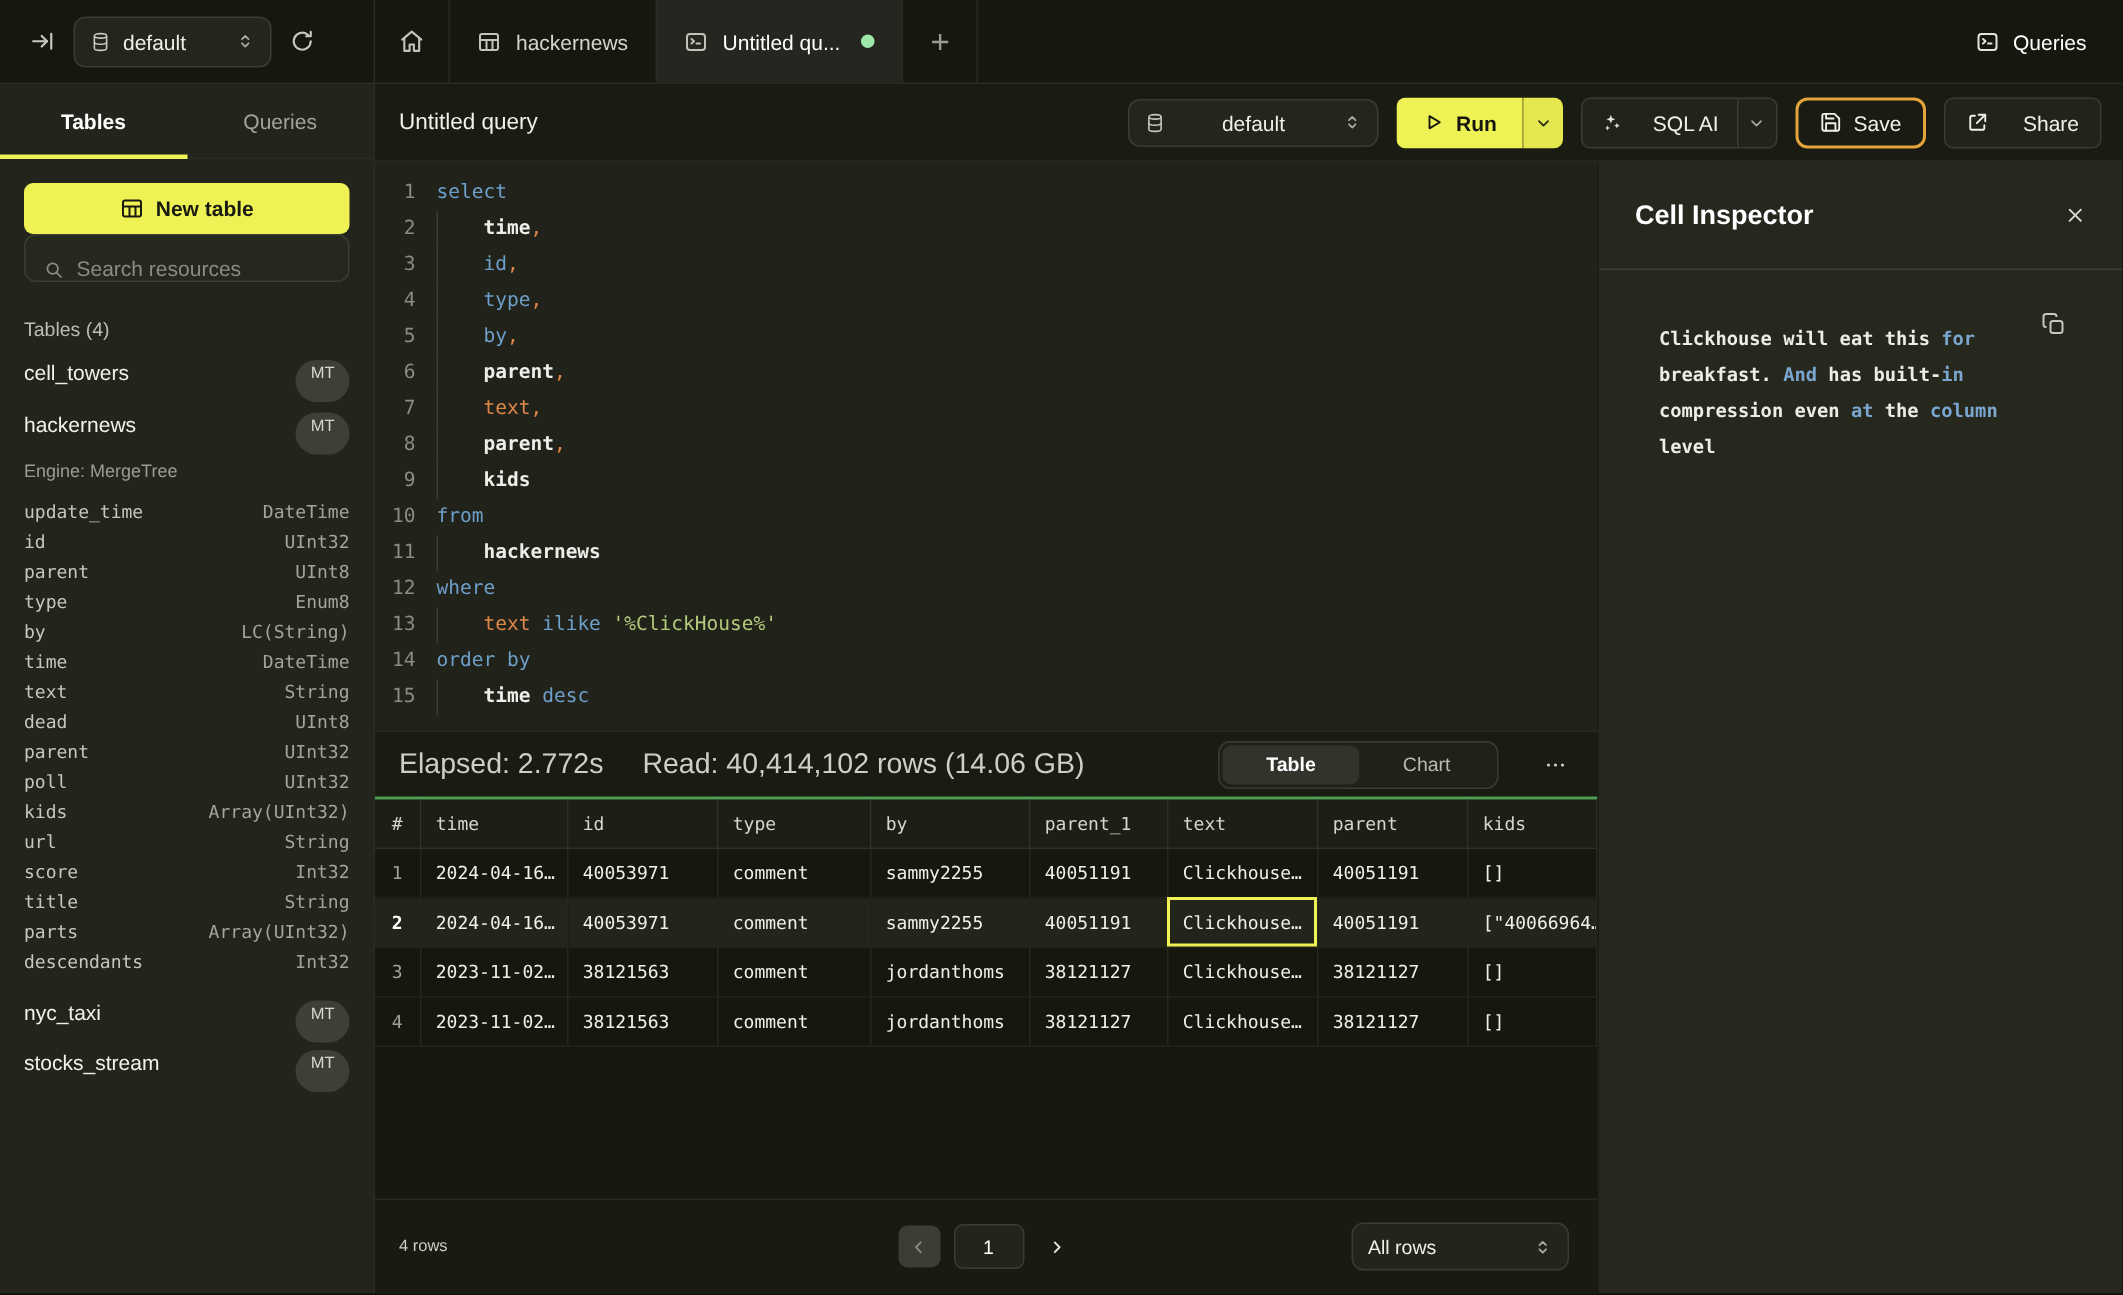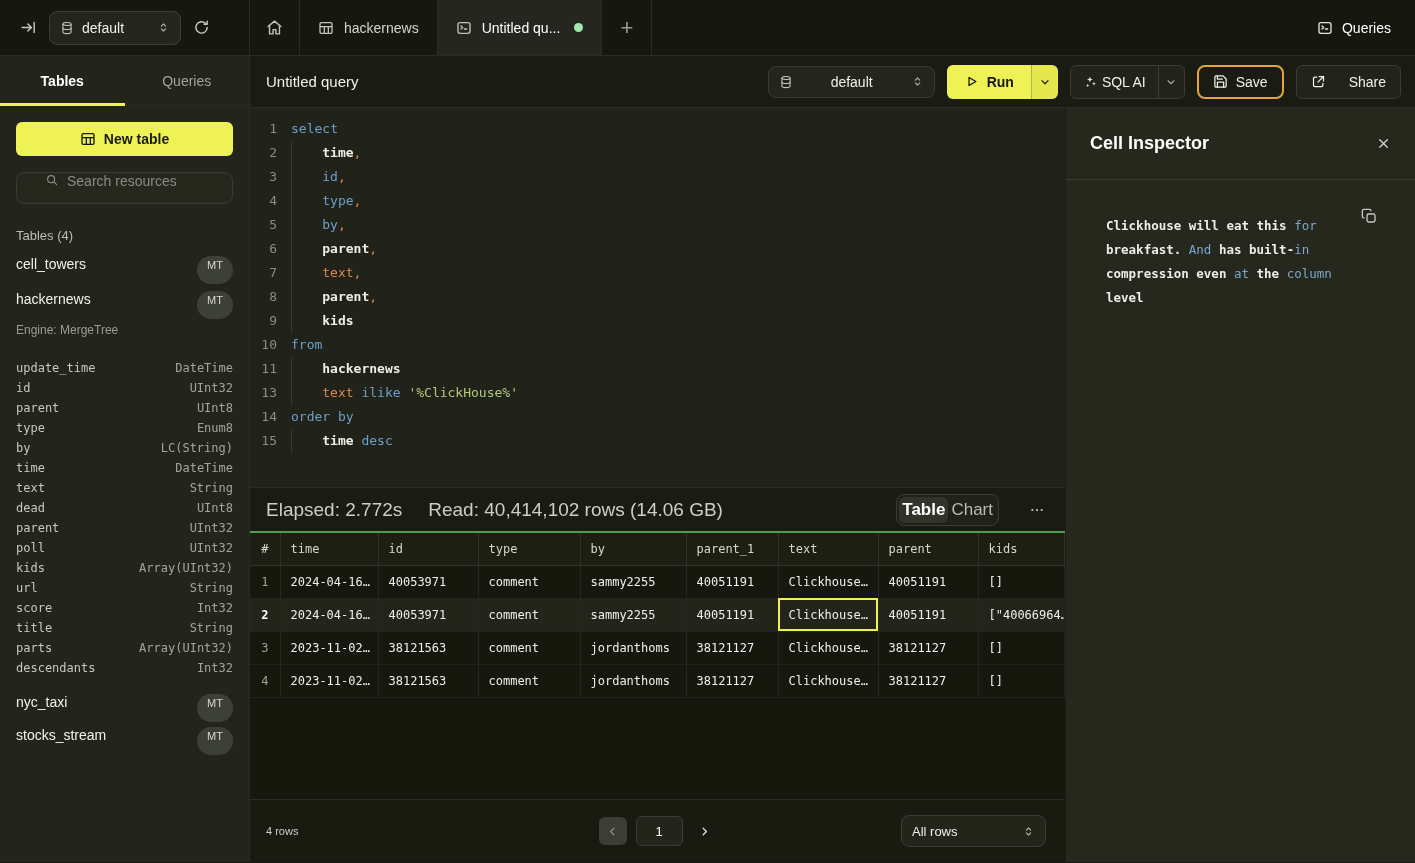--- a/index.html
+++ b/index.html
@@ -53,44 +53,44 @@
   .sidebar{width:250px;flex:none;background:var(--bg-sidebar);border-right:1px solid var(--border);display:flex;flex-direction:column}
   .main{flex:1;display:flex;flex-direction:column;min-width:0}
 
   
   .sidebar-tabs{height:50px;flex:none;display:flex;border-bottom:1px solid var(--border)}
   .s-tab{flex:1;display:flex;align-items:center;justify-content:center;font-size:14px;color:#a2a49a;cursor:pointer;position:relative}
   .s-tab.active{color:#fff;font-weight:600}
   .s-tab.active::after{content:"";position:absolute;left:0;right:0;bottom:-1px;height:3px;background:var(--accent)}
   .sidebar-body{flex:1;padding:16px;overflow:hidden}
   .new-table-btn{width:100%;height:34px;background:var(--accent);border:none;border-radius:6px;display:flex;align-items:center;justify-content:center;gap:8px;font-size:14px;font-weight:600;color:#191b10;cursor:pointer;font-family:"Liberation Sans",sans-serif}
-  .search-box{margin-top:16px;height:32px;border:1px solid var(--border-strong);border-radius:8px;background:var(--bg-input);display:flex;align-items:flex-start;gap:8px;padding:0 28px;color:var(--txt-faint)}
+  .search-box{height:32px;border:1px solid var(--border-strong);border-radius:8px;background:var(--bg-input);display:flex;align-items:flex-end;gap:8px;padding:0 12px;color:var(--txt-faint)}
   .search-box input{flex:1;background:none;border:none;outline:none;color:var(--txt);font-size:14px;font-family:"Liberation Sans",sans-serif}
   .search-box input::placeholder{color:var(--txt-faint)}
   .section-label{margin-top:24px;font-size:13px;color:#bcbeb4}
   .tbl-item{margin-top:9px;height:28px;display:flex;justify-content:space-between;cursor:pointer}
   .tbl-item .nm{font-size:14px;color:#f1f2ec}
   .chip{background:var(--bg-chip);color:#d6d8ce;font-size:11px;padding:3px 10px;border-radius:999px}
   .engine-line{margin-top:4px;font-size:12px;color:#9b9d93}
-  .col-list{margin-top:21px}
+  .col-list{margin-top:10px}
   .col-row{display:flex;justify-content:space-between;align-items:center;height:20px;font-size:12px}
   .col-row .cn{color:#c6c8bc}
   .col-row .ct{color:#a3a59b}
   .gap16{margin-top:16px}
 
   
   .query-toolbar{height:52px;flex:none;background:var(--bg-bar);border-bottom:1px solid var(--border);display:flex;align-items:center;padding:0 14px 0 16px}
   .qt-title{font-size:15px;color:#f0f1ea}
   .qt-right{margin-left:auto;display:flex;align-items:center;gap:12px}
   .db-select{width:167px;height:32px;justify-content:space-between}
   .run-btn{display:flex;height:34px;border-radius:6px;overflow:hidden;cursor:pointer}
   .run-main{display:flex;align-items:center;gap:8px;background:var(--accent);color:#15160d;padding:0 17px;font-size:14px;font-weight:600}
   .run-chev{width:27px;display:flex;align-items:center;justify-content:center;background:#e4e74e;border-left:1px solid rgba(0,0,0,.22);color:#2a2b13}
   .ghost-btn{display:flex;align-items:center;height:34px;background:#22241b;border:1px solid var(--border-strong);border-radius:6px;color:#f0f1ea;font-size:14px;cursor:pointer}
-  .sqlai-main{display:flex;align-items:center;gap:4px;padding:0 12px}
+  .sqlai-main{display:flex;align-items:center;gap:20px;padding:0 12px}
   .sqlai-chev{width:26px;align-self:stretch;display:flex;align-items:center;justify-content:center;border-left:1px solid var(--border-strong);color:#a9aba1}
   .save-btn{display:flex;align-items:center;gap:8px;height:34px;padding:0 14px;background:transparent;border:2px solid var(--amber);border-radius:8px;color:#f0f1ea;font-size:14px;cursor:pointer;font-family:"Liberation Sans",sans-serif}
   .share-btn{gap:23px;padding:0 14px}
 
   
   .main-lower{flex:1;display:flex;min-height:0}
   .center{flex:1;display:flex;flex-direction:column;min-width:0}
 
   
   .editor{height:379px;flex:none;background:var(--bg-editor);padding-top:9px;font-size:13px;overflow:hidden;cursor:text}
@@ -102,21 +102,21 @@
   .tok-white{color:#eceeea;font-weight:700}
   .tok-orange{color:var(--orange)}
   .tok-green{color:var(--strgreen)}
 
   
   .results-toolbar{height:44px;flex:none;background:var(--bg-bar);border-top:1px solid var(--border);display:flex;align-items:center;gap:26px;padding:0 16px}
   .r-search{width:228px;height:30px;background:#292b22;border:1px solid var(--border-strong);border-radius:6px;display:flex;align-items:center;gap:8px;padding:0 10px;color:#b0b2a8}
   .r-search input{flex:1;background:none;border:none;outline:none;color:#f2f3ec;font-size:13px;font-weight:700;font-family:"Liberation Sans",sans-serif;min-width:0}
   .r-stat{font-size:19px;color:var(--txt-dim);white-space:nowrap}
   .segmented{margin-left:auto;display:flex;align-items:center;height:32px;background:#20221a;border:1px solid var(--border-strong);border-radius:8px;padding:2px}
-  .seg{height:100%;display:flex;align-items:center;padding:0 3px;font-size:17px;color:#b9bbb2;cursor:pointer;border-radius:6px}
+  .seg{height:100%;display:flex;align-items:center;padding:0 29px;font-size:13px;color:#b9bbb2;cursor:pointer;border-radius:6px}
   .seg.active{background:#32342c;color:#fff;font-weight:600}
   .more-btn{color:#d0d2c8;padding:0 4px}
 
   
   .grid-area{flex:1;background:var(--bg-grid);border-top:2px solid var(--green);overflow:hidden}
   table.results{width:100%;border-collapse:collapse;table-layout:fixed;font-family:"DejaVu Sans Mono",monospace;font-size:12px}
   table.results th{height:32px;background:#1d1f15;color:#d6d8cc;font-weight:400;text-align:left;padding:0 10px;border-right:1px solid #303228;border-bottom:1px solid #303228;white-space:nowrap;overflow:hidden}
   table.results td{height:33px;color:#eff0e8;font-weight:400;padding:0 10px;border-right:1px solid #262820;border-bottom:1px solid #22241b;white-space:nowrap;overflow:hidden;cursor:default}
   table.results th.c-num,table.results td.c-num{text-align:center;padding:0 4px}
   table.results td.c-num{color:#9fa196;font-weight:400}
@@ -135,21 +135,21 @@
   .pagesize .lbl{font-size:13px}
 
   
   .inspector{width:350px;flex:none;background:var(--bg-panel);display:flex;flex-direction:column;border-left:1px solid #1c1e15}
   .insp-header{height:72px;flex:none;display:flex;align-items:center;justify-content:space-between;padding:0 24px;border-bottom:1px solid #3a3c31}
   .insp-title{font-size:18px;font-weight:700;color:#fff}
   .insp-close{background:none;border:none;color:#d8dad0;cursor:pointer}
   .insp-content{position:relative;padding:34px 60px 0 40px;font-size:12.5px;line-height:24px;font-weight:700}
   .insp-line{white-space:pre-wrap}
   .insp-line .w{color:#eceee6}
-  .insp-line .b{color:#7aa6cf;font-weight:400}
+  .insp-line .b{color:#7aa6cf;font-weight:700}
   .copy-btn{position:absolute;top:28px;right:38px;background:none;border:none;color:#c6c8be;cursor:pointer}
 </style>
 </head>
 <body>
 
 <div class="app">
 
   <header class="topbar">
     <div class="topbar-left">
       <button class="icon-btn">
@@ -476,20 +476,24 @@
                 <span class="ln">9</span>
                 <span class="code"><span class="indent"></span><span class="tok-white">kids</span></span>
               </div>
               <div class="ed-line">
                 <span class="ln">10</span>
                 <span class="code"><span class="tok-blue">from</span></span>
               </div>
               <div class="ed-line">
                 <span class="ln">11</span>
                 <span class="code"><span class="indent"></span><span class="tok-white">hackernews</span></span>
+              </div>
+              <div class="ed-line">
+                <span class="ln">12</span>
+                <span class="code"><span class="tok-blue">where</span></span>
               </div>
               <div class="ed-line">
                 <span class="ln">13</span>
                 <span class="code"><span class="indent"></span><span class="tok-orange">text</span><span class="tok-white"> </span><span class="tok-blue">ilike</span><span class="tok-white"> </span><span class="tok-green">'%ClickHouse%'</span></span>
               </div>
               <div class="ed-line">
                 <span class="ln">14</span>
                 <span class="code"><span class="tok-blue">order by</span></span>
               </div>
               <div class="ed-line">

